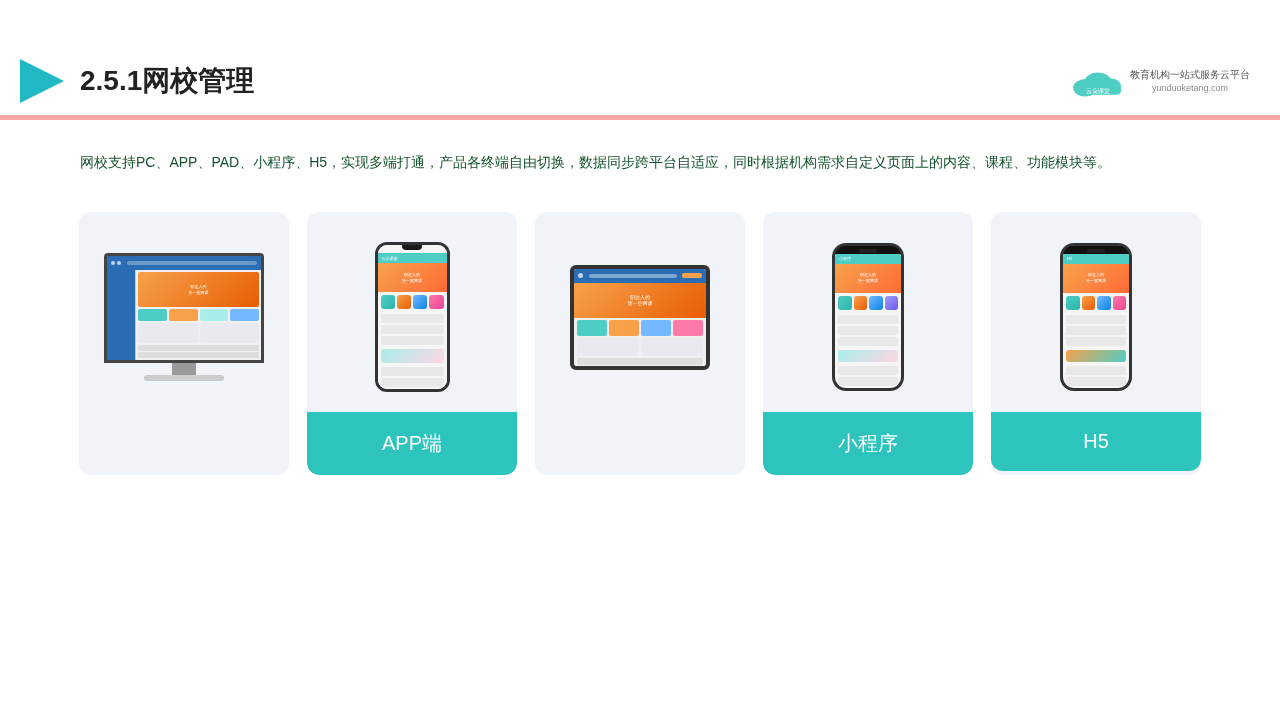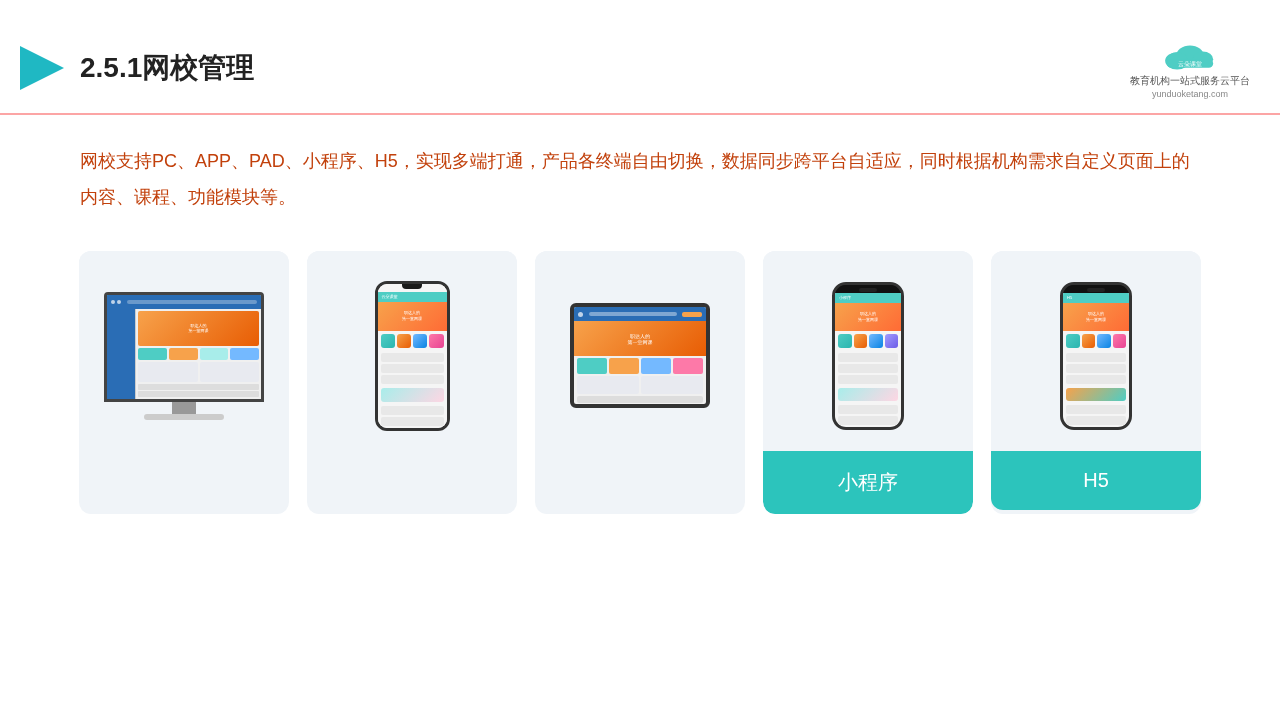--- a/index.html
+++ b/index.html
@@ -9,59 +9,60 @@
       background: #fff;
       font-family: 'Microsoft YaHei', 'PingFang SC', sans-serif;
       overflow: hidden;
     }
 
     
     .header {
       display: flex;
       align-items: center;
       justify-content: space-between;
-      padding: 36px 30px 12px 20px;
-      border-bottom: 2px solid #fca5a5;
+      padding: 26px 30px 12px 20px;
+      border-bottom: 5px solid #fca5a5;
+      margin-top: 33px;
     }
     .header-left {
       display: flex;
       align-items: center;
       gap: 16px;
     }
     .play-icon {
       width: 44px;
       height: 44px;
     }
     .page-title {
       font-size: 28px;
       font-weight: bold;
       color: #222;
     }
     .logo-area {
       display: flex;
-      flex-direction: column;
+      flex-direction: row;
       align-items: center;
       gap: 2px;
     }
     .logo-cloud {
       width: 60px;
       height: 36px;
     }
     .logo-text {
       font-size: 10px;
       color: #555;
       text-align: center;
       line-height: 1.3;
     }
 
     
     .description {
       padding: 28px 80px 16px 80px;
-      font-size: 18px;
-      color: #c2410c;
+      font-size: 14px;
+      color: #14532d;
       line-height: 2;
     }
 
     
     .cards-container {
       display: flex;
       gap: 18px;
       padding: 20px 60px 0 60px;
       justify-content: center;
     }
@@ -415,20 +416,21 @@
             </div>
             <div class="sg-promo"></div>
             <div class="sg-list">
               <div class="sg-list-item"></div>
               <div class="sg-list-item"></div>
             </div>
           </div>
         </div>
       </div>
     </div>
+    <div class="card-label">APP端</div>
   </div>
 
   <div class="card">
     <div class="card-image-area">
       <div class="tablet-mock">
         <div class="tablet-body">
           <div class="tablet-screen">
             <div class="tablet-screen-nav">
               <div style="width:5px;height:5px;background:#fff;opacity:0.7;border-radius:50%;"></div>
               <div style="flex:1;height:4px;background:rgba(255,255,255,0.4);border-radius:2px;margin-left:3px;"></div>

